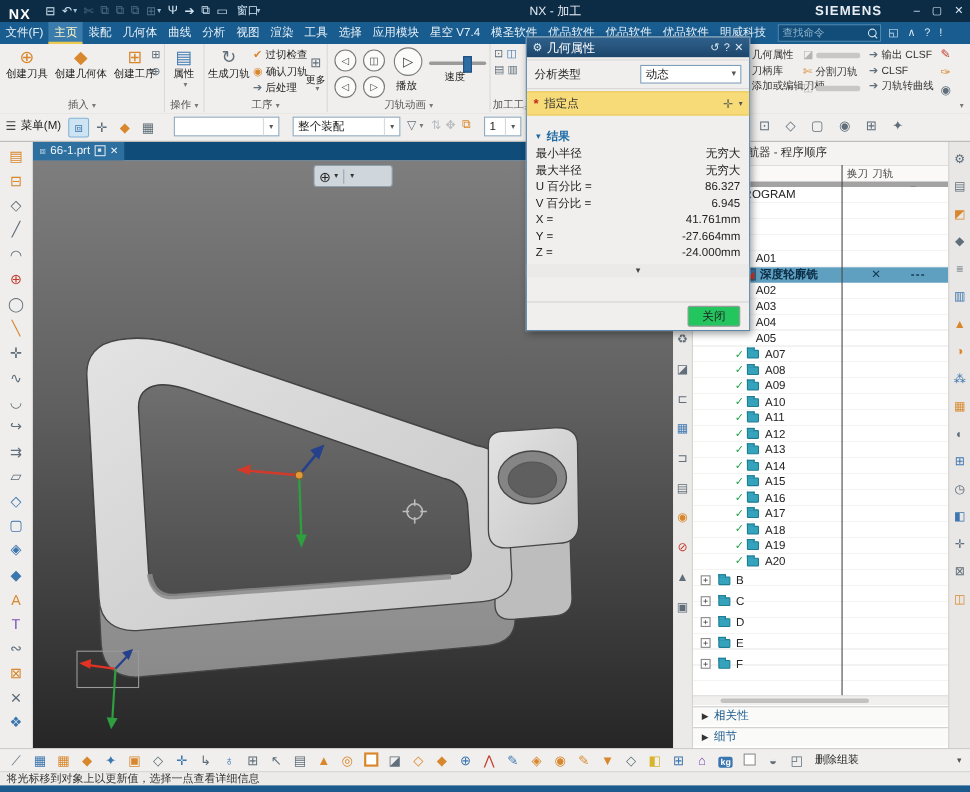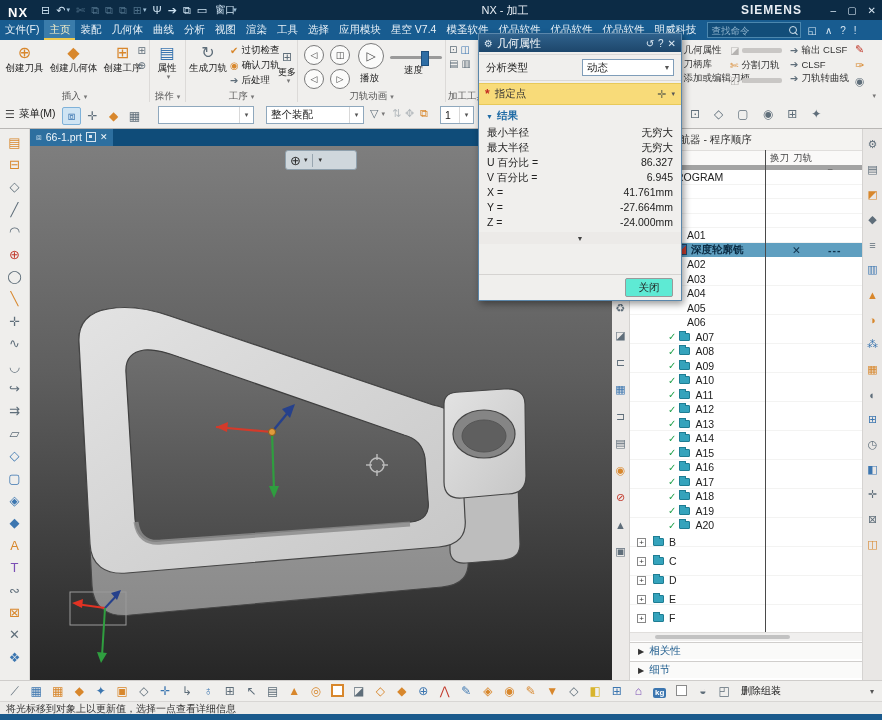--- a/index.html
+++ b/index.html
@@ -110,21 +110,21 @@
   .dlg-typerow{display:flex;align-items:center;padding:2px 7px;font-size:10.5px;color:#222;}
   .dlg-combo{margin-left:auto;width:92px;height:17px;background:#fff;border:1px solid #7f9db9;display:flex;align-items:center;padding-left:4px;box-sizing:border-box;}
   .dlg-combo .ca{margin-left:auto;width:12px;text-align:center;font-size:7px;color:#555;}
   .spec{height:20px;background:#f8db79;border-top:1px solid #e8c95a;border-bottom:1px solid #e8c95a;display:flex;align-items:center;padding:0 6px;font-size:10.5px;color:#333;}
   .spec .ast{color:#c3281e;font-weight:bold;margin-right:5px;font-size:12px;}
   .spec .pic{margin-left:auto;font-size:11px;color:#6b6b50;}
   .spec .ca{font-size:7px;color:#555;margin-left:5px;}
   .res-row{display:flex;justify-content:space-between;padding:1px 8px;font-size:10.5px;color:#222;line-height:13px;}
   .collapse{height:12px;margin-top:2px;background:#eceae8;display:flex;align-items:center;justify-content:center;font-size:7px;color:#444;}
   .dlg-foot{position:absolute;left:0;bottom:0;width:100%;height:26px;border-top:1px solid #d5d3d1;display:flex;align-items:center;justify-content:flex-end;padding-right:8px;box-sizing:border-box;}
-  .btn-close{width:46px;height:17px;background:#5eead4;border:1px solid #9a9a9a;border-radius:2px;display:flex;align-items:center;justify-content:center;font-size:10.5px;color:#222;}
+  .btn-close{width:46px;height:17px;background:#22c55e;border:1px solid #9a9a9a;border-radius:2px;display:flex;align-items:center;justify-content:center;font-size:10.5px;color:#222;}
   
   .bottombar{position:absolute;left:0;top:680px;width:882px;height:21px;background:#f0efed;border-top:1px solid #cfcdcb;display:flex;align-items:center;padding-left:4px;box-sizing:border-box;z-index:5;}
   .bb-icon{width:21.5px;flex:none;text-align:center;font-size:12px;line-height:1;}
   .c-kg{display:inline-block;background:#3c76b0;color:#fff;font-size:8px;padding:1px 2px;border-radius:2px;font-weight:bold;}
   .c-box{display:inline-block;width:9px;height:9px;border:1px solid #8a8a8a;background:#fff;}
   .c-sqo{color:transparent;display:inline-block;width:9px;height:9px;border:2px solid #d8872c;background:#fff;}
   .bb-label{font-size:10px;color:#222;margin-left:6px;white-space:nowrap;}
   .bb-caret{margin-left:auto;margin-right:8px;font-size:8px;color:#555;}
   .statusbar{position:absolute;left:0;top:701px;width:882px;height:13px;background:#ecebe9;border-top:1px solid #d8d6d4;font-size:10px;line-height:13px;color:#333;padding-left:6px;box-sizing:border-box;z-index:5;}
   .bottomstrip{position:absolute;left:0;top:714px;width:882px;height:6px;background:#1a5a8c;z-index:5;}
@@ -566,25 +566,20 @@
         <div class="trow r-plain">
           <span class="lbl">A04</span>
           <span class="m1"></span>
           <span class="m2"></span>
         </div>
         <div class="trow r-plain">
           <span class="lbl">A05</span>
           <span class="m1"></span>
           <span class="m2"></span>
         </div>
-        <div class="trow r-plain">
-          <span class="lbl">A06</span>
-          <span class="m1"></span>
-          <span class="m2"></span>
-        </div>
         <div class="trow r-check">
           <span class="chk">✓</span>
           <span class="folder"></span>
           <span class="lbl">A07</span>
           <span class="m1"></span>
           <span class="m2"></span>
         </div>
         <div class="trow r-check">
           <span class="chk">✓</span>
           <span class="folder"></span>
@@ -797,21 +792,21 @@
         <span class="ca">▼</span>
       </div>
     </div>
     <hr class="dlg-div">
     <div class="spec">
       <span class="ast">*</span>
       <span>指定点</span>
       <span class="pic">✛</span>
       <span class="ca">▾</span>
     </div>
-    <div class="dlg-sec" style="margin-top:0;">
+    <div class="dlg-sec" style="margin-top:8px;">
         <span class="ar">▼</span>
         <span>结果</span>
       </div>
     <div>
         <div class="res-row">
           <span>最小半径</span>
           <span>无穷大</span>
         </div>
         <div class="res-row">
           <span>最大半径</span>

